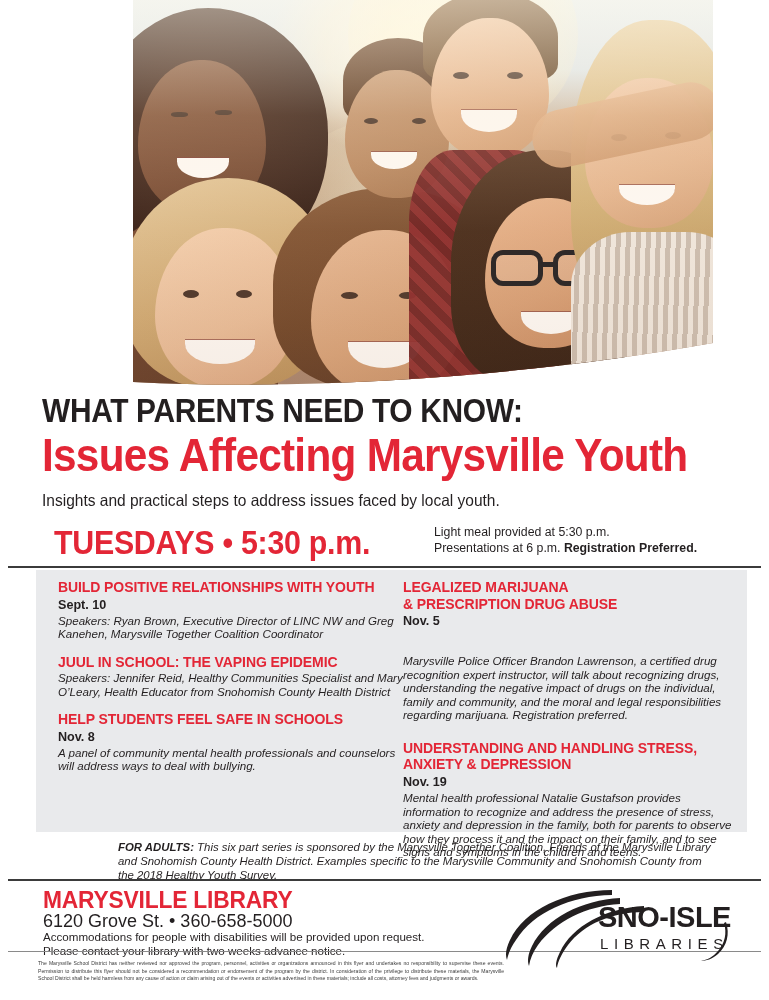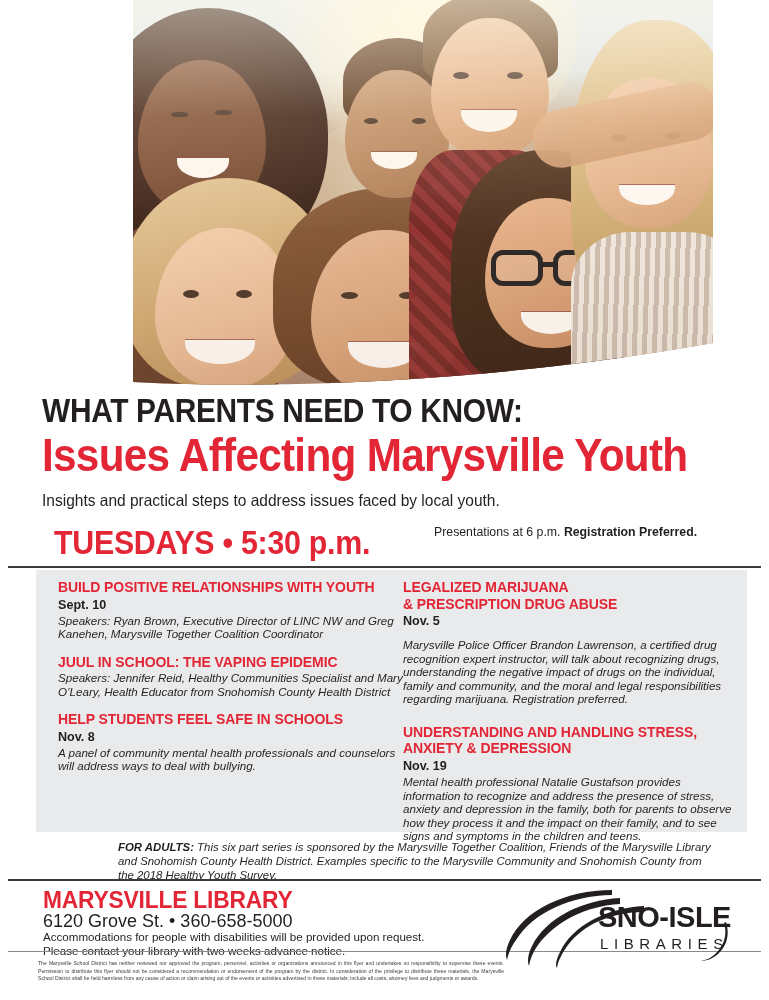--- a/index.html
+++ b/index.html
@@ -164,21 +164,21 @@
     margin-top: 1px;
   }
   .sess-date.ital { font-style: italic; }
   .sess-desc {
     font-style: italic;
     font-size: 11.6px;
     line-height: 13.6px;
     color: #231f20;
     margin-top: 1px;
   }
-  .sess-desc.spaced { margin-top: 9px; }
+  .sess-desc.spaced { margin-top: 25px; }
 
   
   .adults-note {
     position: absolute;
     left: 118px; top: 840px;
     width: 600px;
     font-style: italic;
     font-size: 11.4px;
     line-height: 14px;
     color: #231f20;
@@ -317,20 +317,21 @@
 
 <div class="headline-block">
   <div class="kicker">WHAT PARENTS NEED TO KNOW:</div>
   <div class="title-main">Issues Affecting Marysville Youth</div>
   <div class="subtitle">Insights and practical steps to address issues faced by local youth.</div>
 </div>
 
 <div class="time-row">
   <div class="time-big">TUESDAYS • 5:30 p.m.</div>
   <div class="time-note">
+    <div>Light meal provided at 5:30 p.m.</div>
     <div><span>Presentations at 6 p.m. </span><b>Registration Preferred.</b></div>
   </div>
 </div>
 
 <div class="rule-top"></div>
 
 <div class="panel">
 
   <div class="col-left">
 

